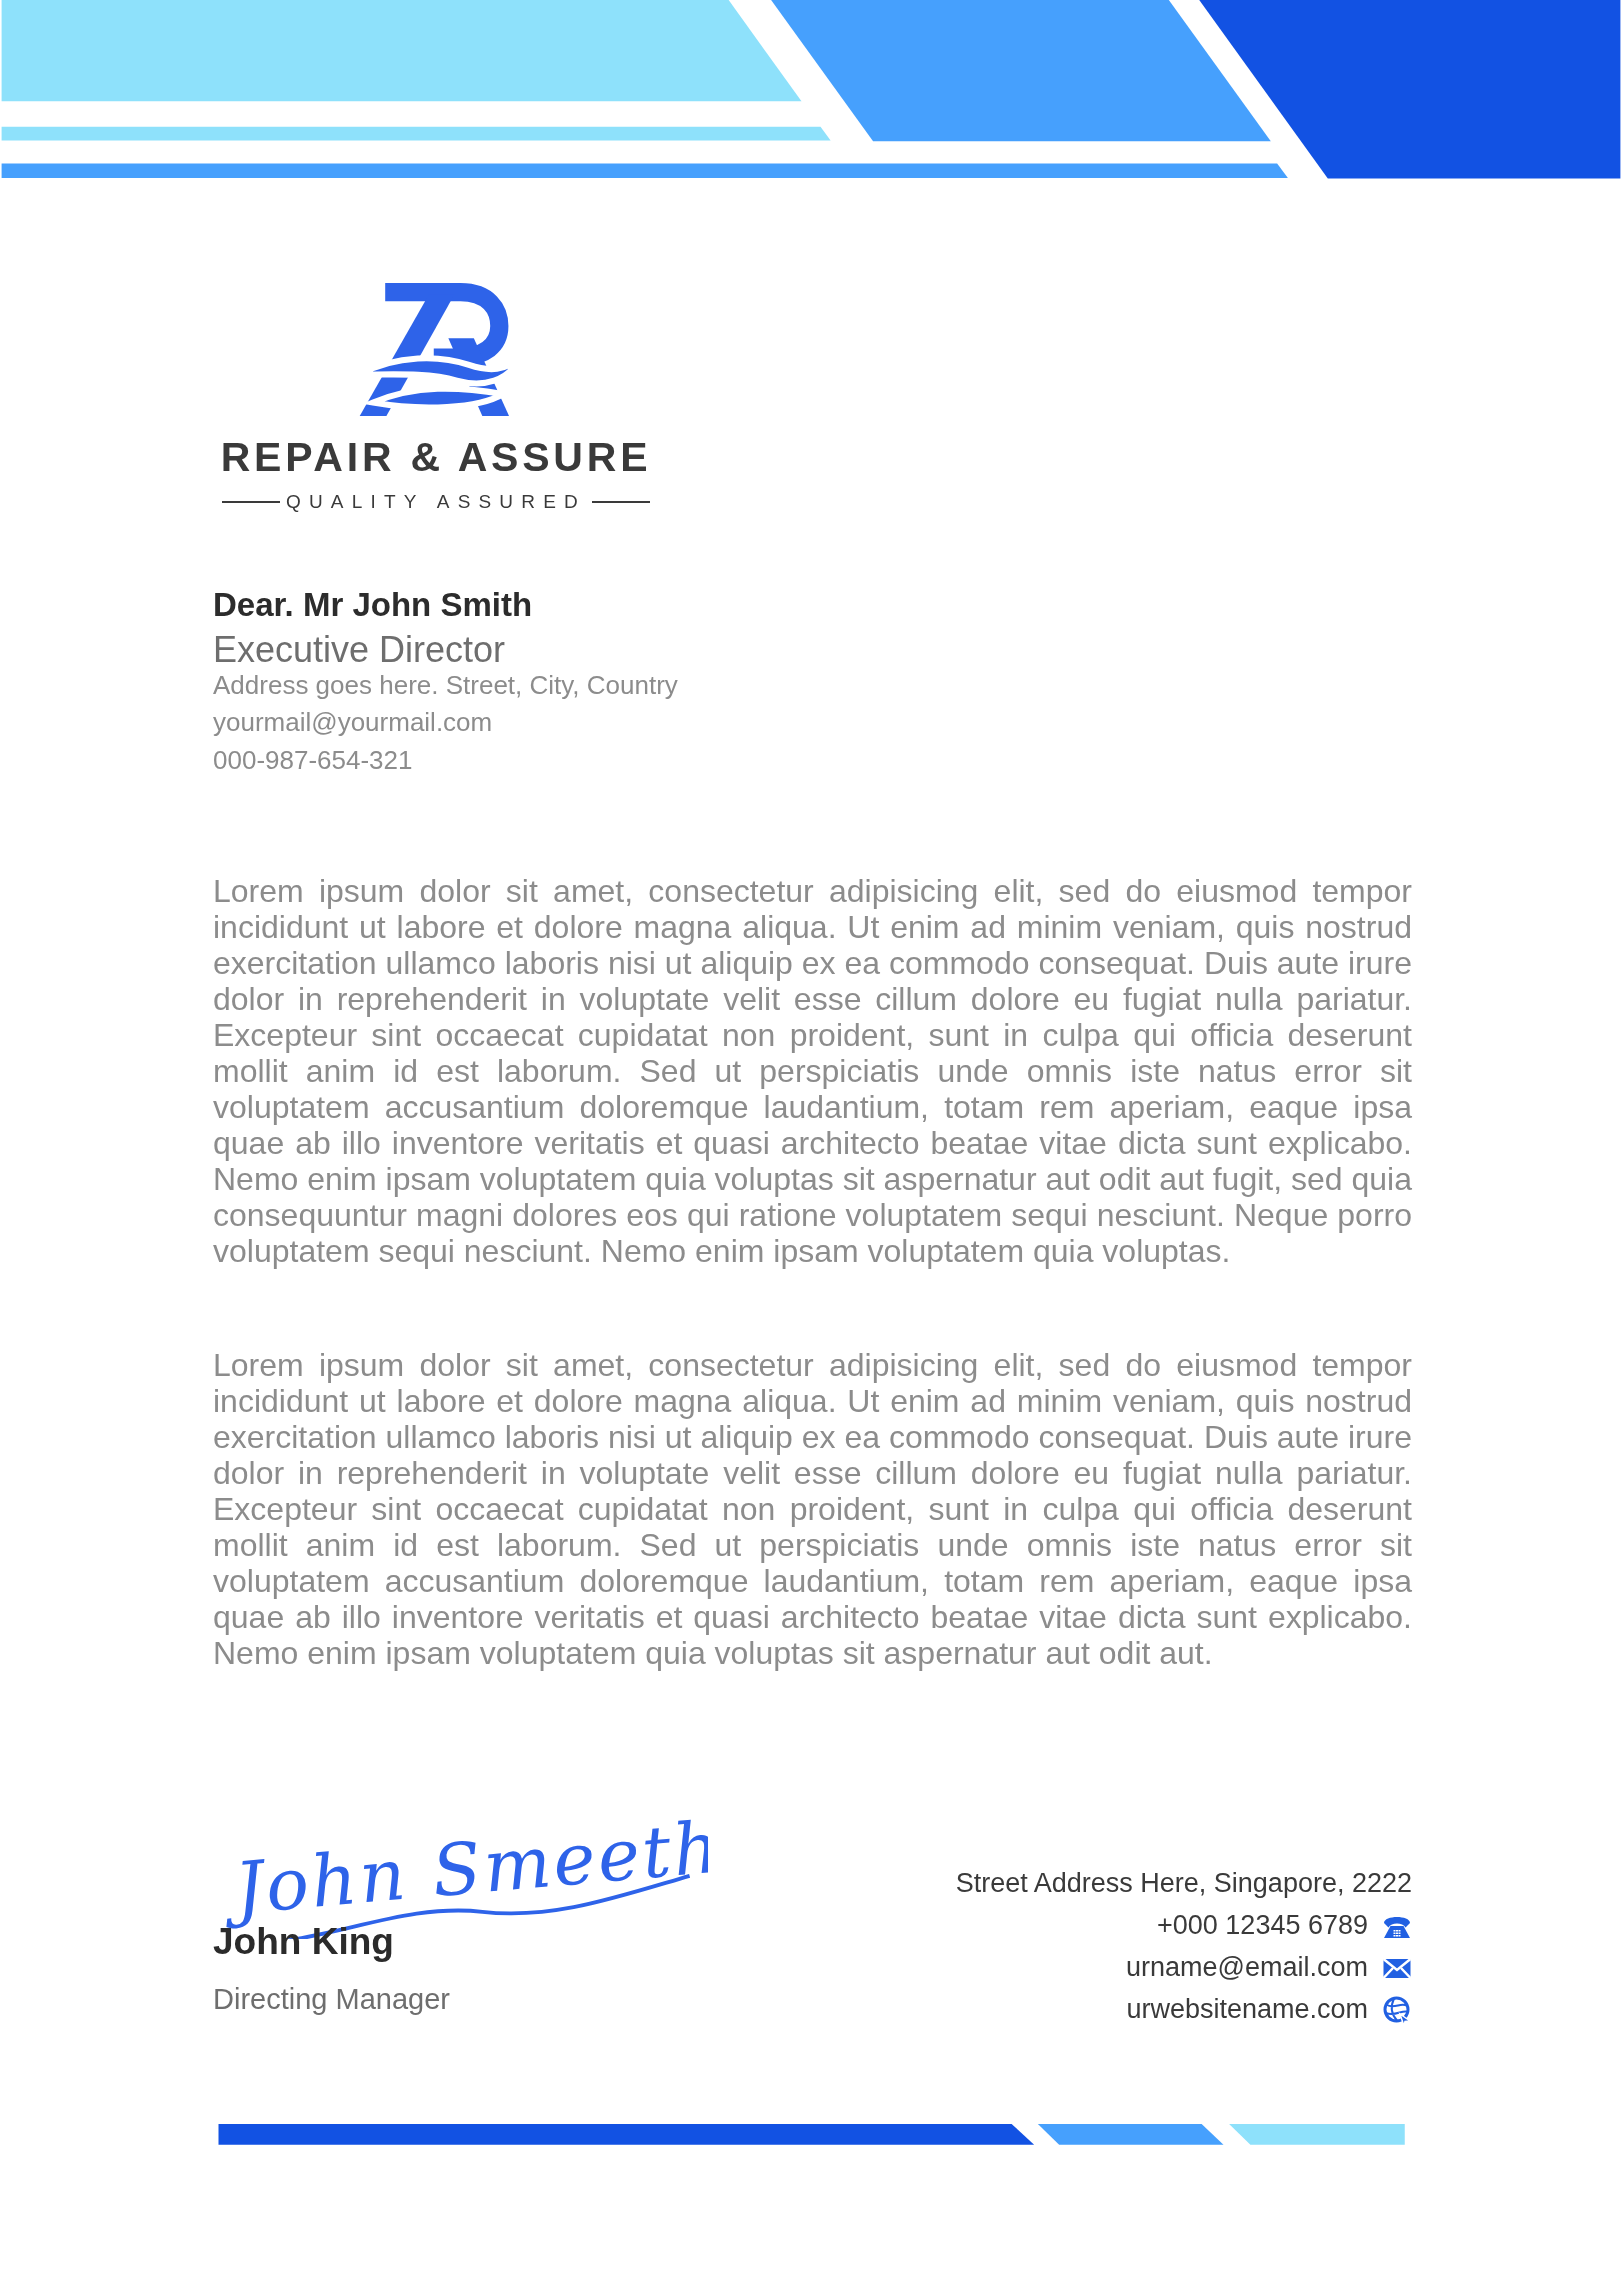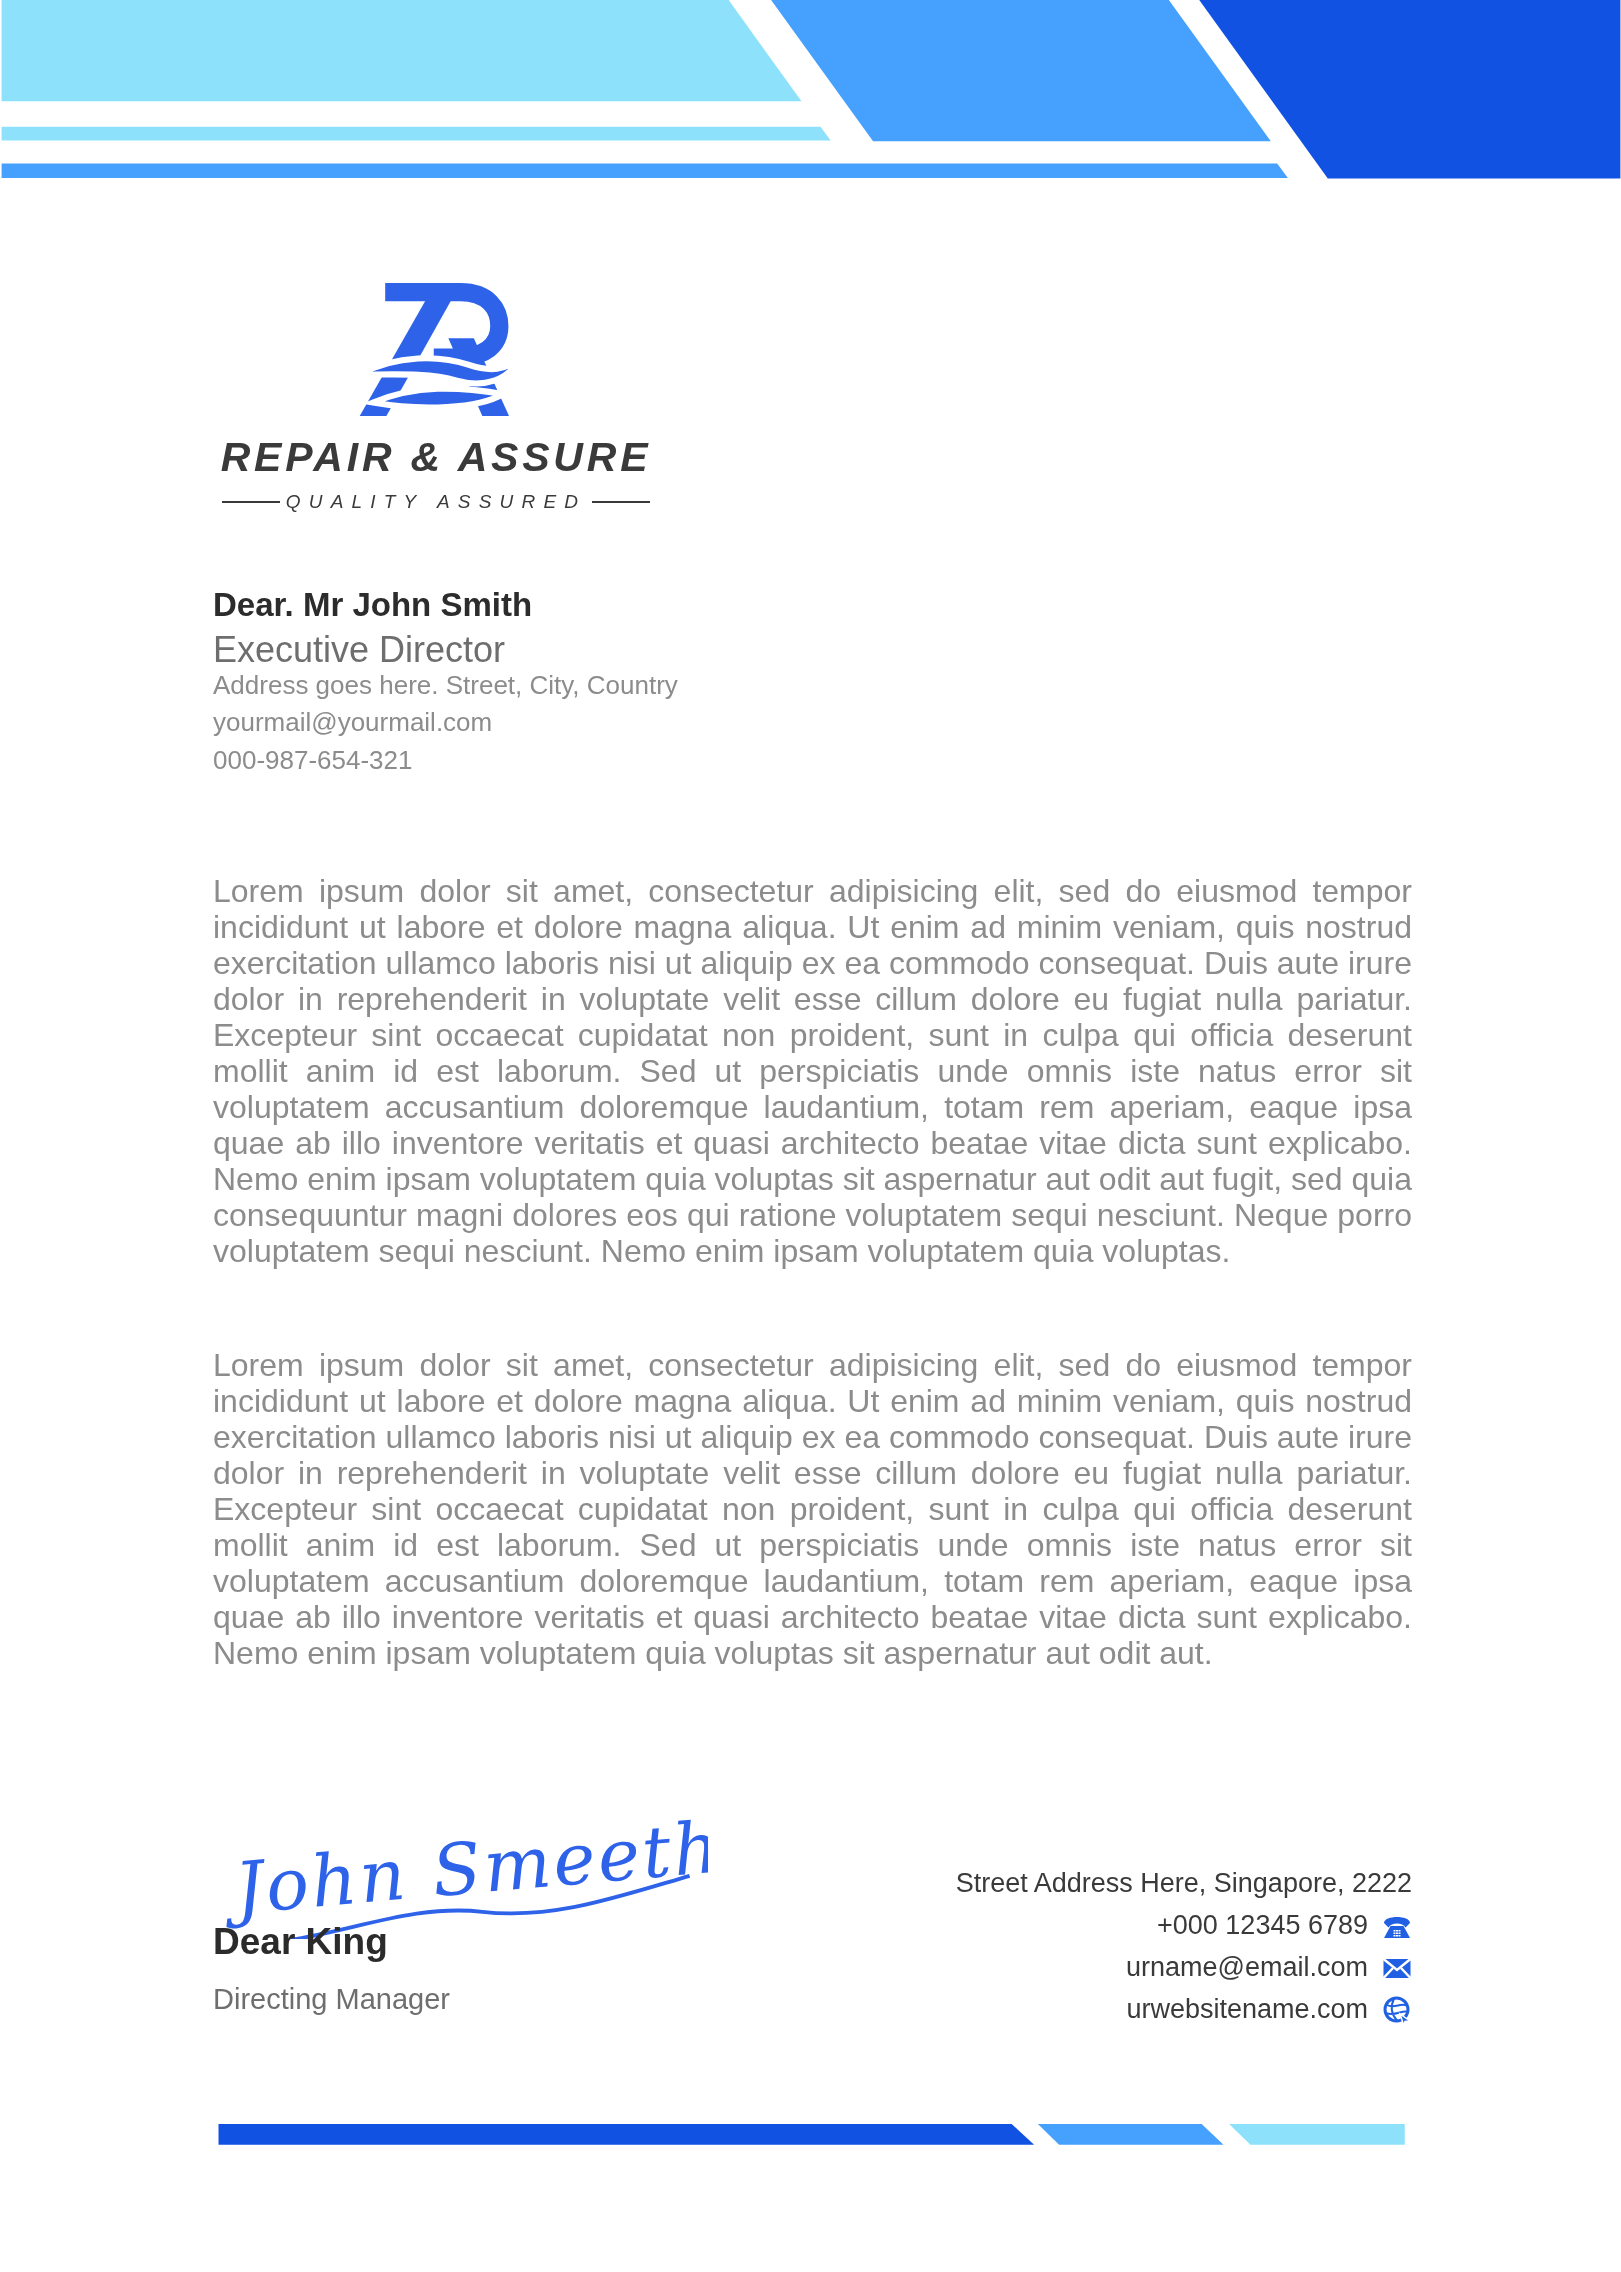--- a/index.html
+++ b/index.html
@@ -11,21 +11,21 @@
     overflow: hidden;
     font-family: "Liberation Sans", sans-serif;
   }
   svg { display: block; }
 
   
   .header-shapes { position: absolute; top: 0; left: 0; }
   .footer-shapes { position: absolute; top: 2124px; left: 0; }
 
   
-  .logo-block { position: absolute; left: 209px; top: 282px; width: 454px; text-align: center; font-style: italic; }
+  .logo-block { position: absolute; left: 209px; top: 282px; width: 454px; text-align: center; }
   .logo-mark { margin: 0 auto; }
   .logo-name {
     margin-top: 14px;
     font-size: 41px;
     font-weight: 700;
     letter-spacing: 3.8px;
     color: #3A3A3A;
     white-space: nowrap;
   }
   .logo-tagline-row {
@@ -130,21 +130,21 @@
 
   <p class="body-paragraph paragraph-1">Lorem ipsum dolor sit amet, consectetur adipisicing elit, sed do eiusmod tempor incididunt ut labore et dolore magna aliqua. Ut enim ad minim veniam, quis nostrud exercitation ullamco laboris nisi ut aliquip ex ea commodo consequat. Duis aute irure dolor in reprehenderit in voluptate velit esse cillum dolore eu fugiat nulla pariatur. Excepteur sint occaecat cupidatat non proident, sunt in culpa qui officia deserunt mollit anim id est laborum. Sed ut perspiciatis unde omnis iste natus error sit voluptatem accusantium doloremque laudantium, totam rem aperiam, eaque ipsa quae ab illo inventore veritatis et quasi architecto beatae vitae dicta sunt explicabo. Nemo enim ipsam voluptatem quia voluptas sit aspernatur aut odit aut fugit, sed quia consequuntur magni dolores eos qui ratione voluptatem sequi nesciunt. Neque porro voluptatem sequi nesciunt. Nemo enim ipsam voluptatem quia voluptas.</p>
   <p class="body-paragraph paragraph-2">Lorem ipsum dolor sit amet, consectetur adipisicing elit, sed do eiusmod tempor incididunt ut labore et dolore magna aliqua. Ut enim ad minim veniam, quis nostrud exercitation ullamco laboris nisi ut aliquip ex ea commodo consequat. Duis aute irure dolor in reprehenderit in voluptate velit esse cillum dolore eu fugiat nulla pariatur. Excepteur sint occaecat cupidatat non proident, sunt in culpa qui officia deserunt mollit anim id est laborum. Sed ut perspiciatis unde omnis iste natus error sit voluptatem accusantium doloremque laudantium, totam rem aperiam, eaque ipsa quae ab illo inventore veritatis et quasi architecto beatae vitae dicta sunt explicabo. Nemo enim ipsam voluptatem quia voluptas sit aspernatur aut odit aut.</p>
 
   <svg class="signature-svg" width="508" height="124" viewBox="0 0 800 195">
     <g transform="rotate(-5 400 100)">
       <text x="55" y="125" font-family="DejaVu Serif, serif" font-style="italic" font-size="112" letter-spacing="4" fill="#2E63E9">John Smeeth</text>
       <path d="M30 168 C 170 196 300 128 440 156 C 550 178 650 152 770 128" fill="none" stroke-width="6" stroke="#2E63E9"></path>
     </g>
   </svg>
-  <div class="signer-name">Dear King</div>
+  <div class="signer-name">John King</div>
   <div class="signer-title">Directing Manager</div>
 
   <div class="contact-block">
 
     <div class="contact-row">
       <span class="contact-text">Street Address Here, Singapore, 2222</span>
     </div>
 
     <div class="contact-row">
       <span class="contact-text">+000 12345 6789</span>

